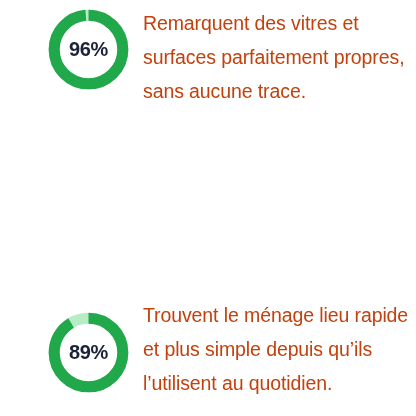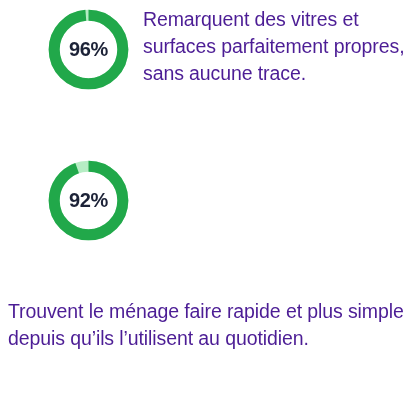--- a/index.html
+++ b/index.html
@@ -64,23 +64,23 @@
     font-size: 20px;
     font-weight: bold;
     color: #1c2237;
     letter-spacing: -0.3px;
   }
 
   .text-cell {
     flex: 1 1 auto;
     padding-left: 8px;
     padding-right: 0;
-    color: #4c1d95;
+    color: #c2410c;
     font-size: 19.5px;
-    line-height: 27px;
+    line-height: 34px;
     letter-spacing: -0.1px;
   }
   .text-cell-1 { padding-top: 6px; }
   .text-cell-2 { padding-top: 9px; }
   .text-cell-3 { padding-top: 11px; }
   .stat-text { margin: 0; }
 </style>
 </head>
 <body>
 
@@ -95,30 +95,30 @@
         </svg>
         <div class="donut-value">96%</div>
       </div>
     </div>
     <div class="text-cell text-cell-1">
       <p class="stat-text">Remarquent des vitres et surfaces parfaitement propres, sans aucune trace.</p>
     </div>
   </div>
 
   <div class="stat-row stat-row-2">
-    <div class="donut-cell donut-cell-2">
+  </div>
+
+  <div class="stat-row stat-row-3">
+    <div class="donut-cell donut-cell-3">
       <div class="donut">
         <svg viewBox="0 0 42 42">
           <circle cx="21" cy="21" r="15.5" fill="none" stroke="#b6edc4" stroke-width="5"></circle>
-          <circle id="arc-1" cx="21" cy="21" r="15.5" fill="none" stroke="#21a84a" stroke-width="5" stroke-dasharray="92 8" stroke-dashoffset="0"></circle>
+          <circle id="arc-2" cx="21" cy="21" r="15.5" fill="none" stroke="#21a84a" stroke-width="5" stroke-dasharray="89 11" stroke-dashoffset="0"></circle>
         </svg>
-        <div class="donut-value">92%</div>
+        <div class="donut-value">89%</div>
       </div>
     </div>
-  </div>
-
-  <div class="stat-row stat-row-3">
     <div class="text-cell text-cell-3">
-      <p class="stat-text">Trouvent le ménage faire rapide et plus simple depuis qu’ils l’utilisent au quotidien.</p>
+      <p class="stat-text">Trouvent le ménage lieu rapide et plus simple depuis qu’ils l’utilisent au quotidien.</p>
     </div>
   </div>
 
 </div>
 
 </body></html>

